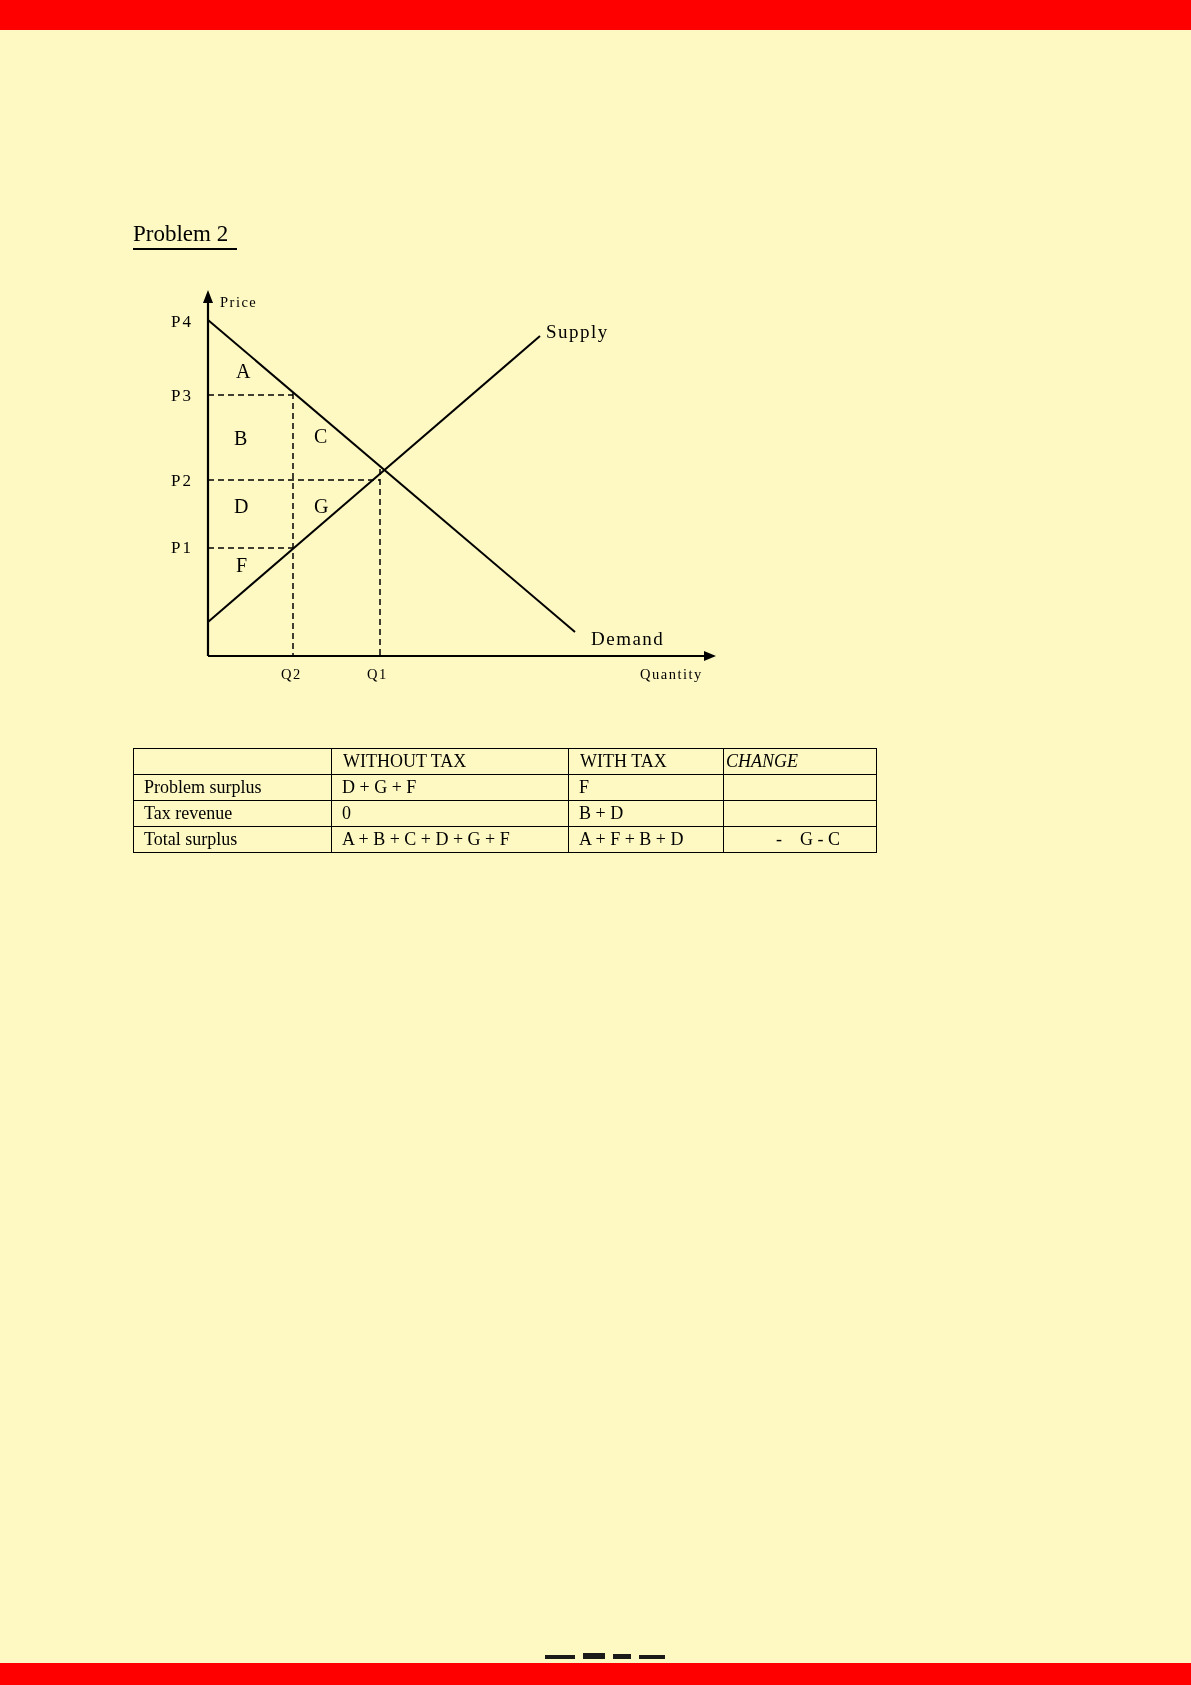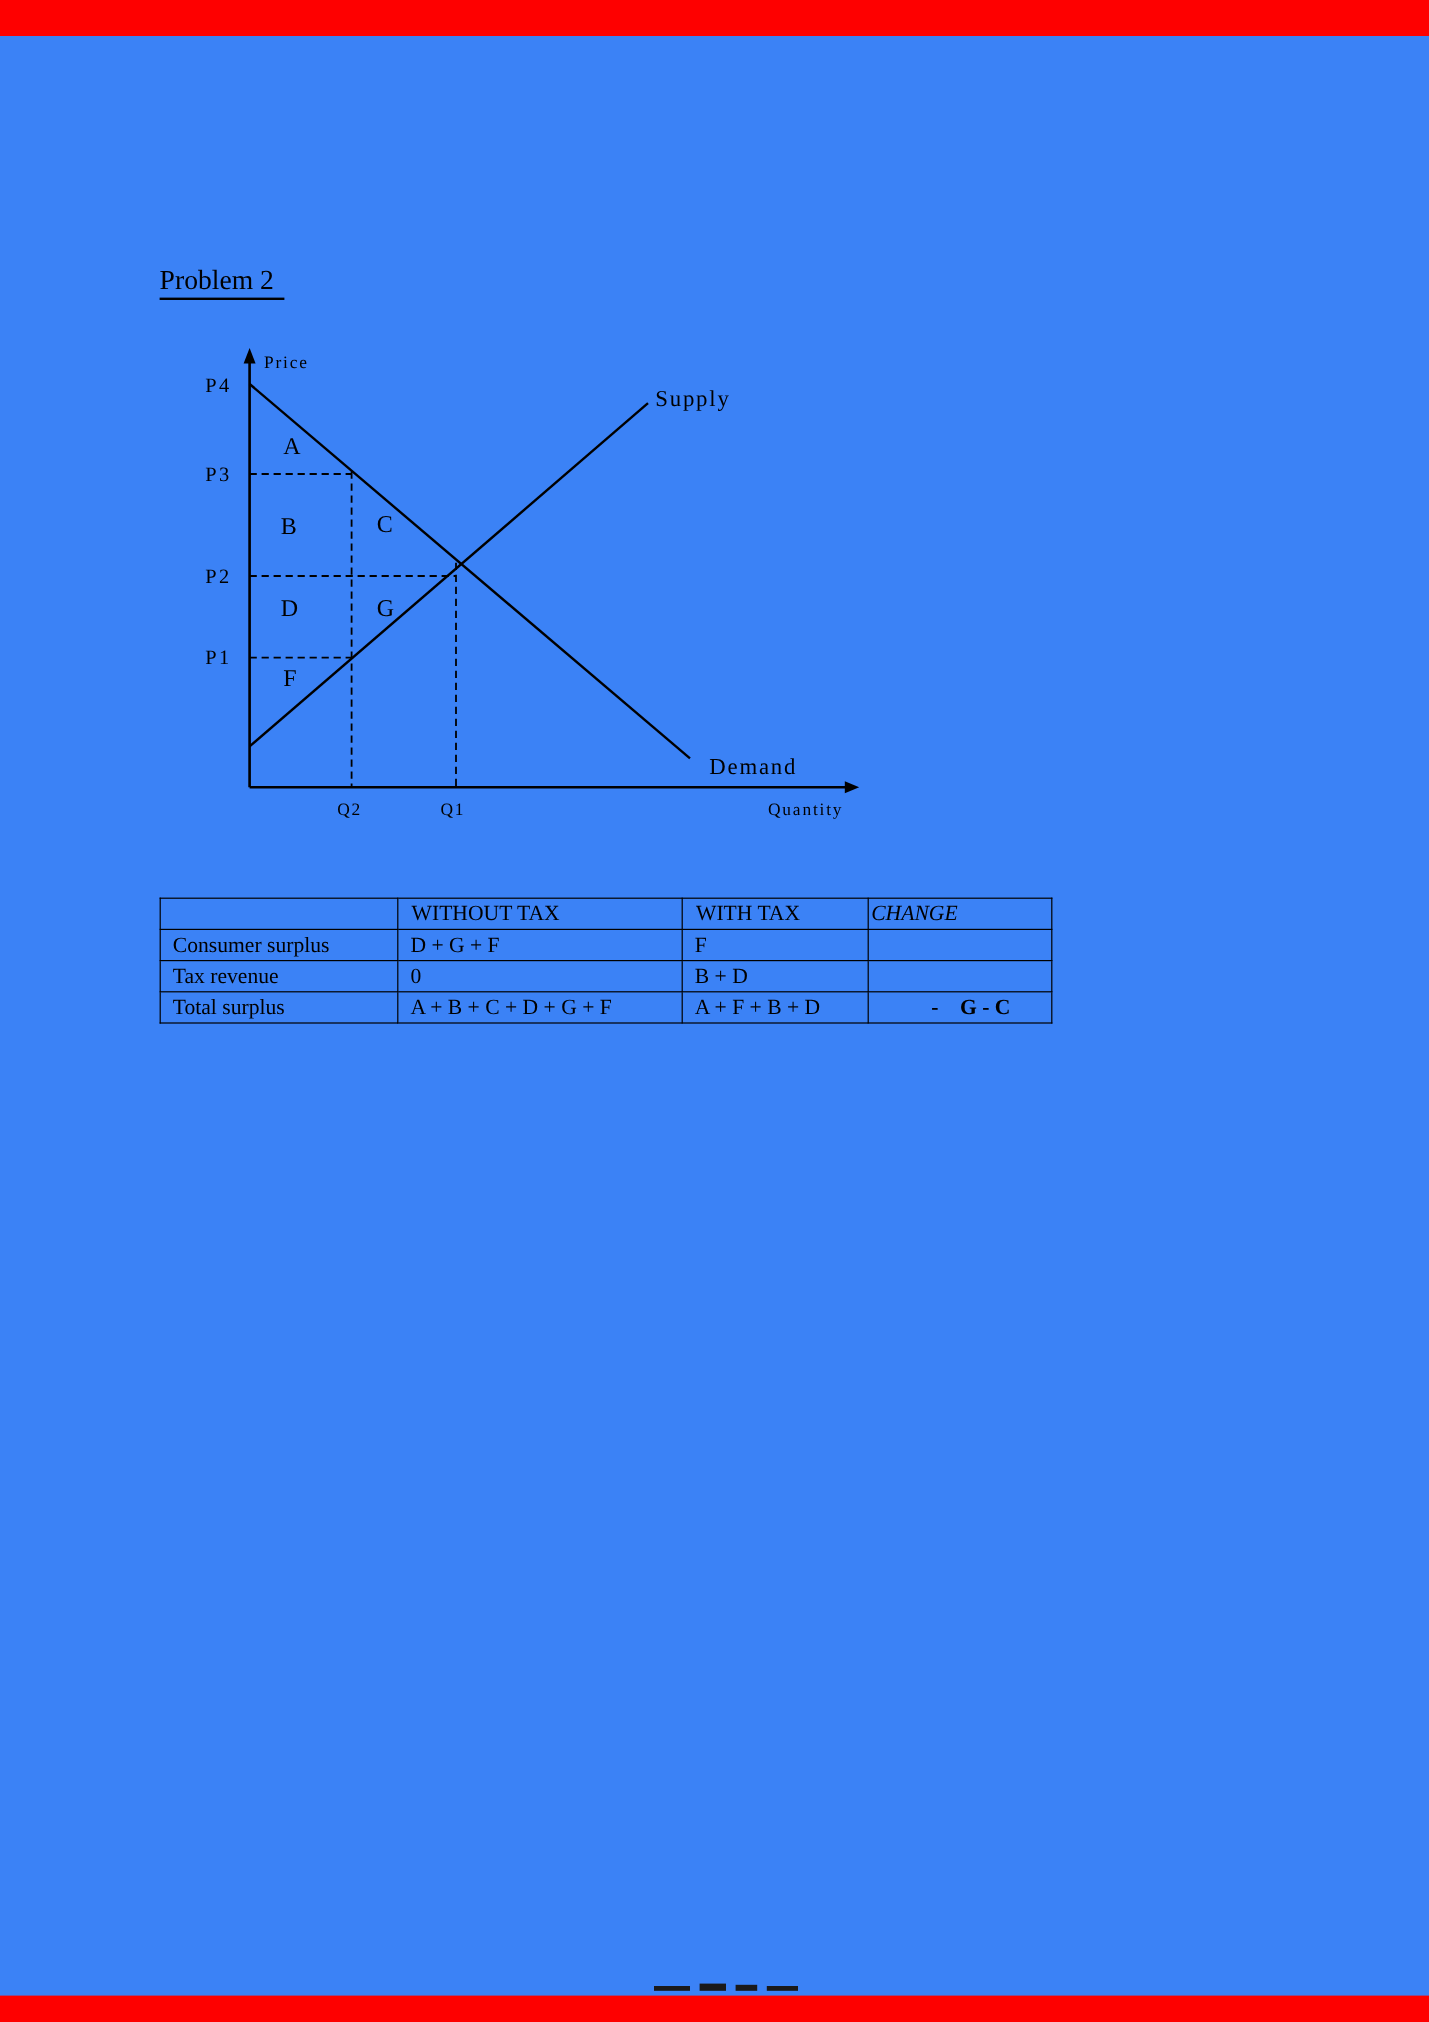--- a/index.html
+++ b/index.html
@@ -1,21 +1,21 @@
 <!DOCTYPE html>
 <html><head>
 <meta charset="utf-8">
 <style>
   * { margin: 0; padding: 0; box-sizing: border-box; }
   body { background: #ffffff; }
   .page {
     position: relative;
     width: 1191px;
     height: 1685px;
-    background: #3b82f6;
+    background: #fef9c3;
     color: #000;
     font-family: "Liberation Serif", "DejaVu Serif", serif;
     overflow: hidden;
     padding-left: 16px;
   }
   .banner { position: absolute; left: 0; width: 100%; background: #fe0000; }
   .banner.top { top: 0; height: 30px; }
   .banner.bottom { top: 1663px; height: 22px; }
 
   .heading {
@@ -58,21 +58,21 @@
     height: 26px;
     white-space: pre;
     margin-top: 24px;
   }
   .fill-table .c0 { width: 198px; }
   .fill-table .c1 { width: 237px; }
   .fill-table .c2 { width: 155px; }
   .fill-table .c3 { width: 153px; }
   .fill-table th { padding-left: 11px; }
   .fill-table th.hdr-change { padding-left: 2px; font-style: italic; }
-  .fill-table td.change-val { padding-left: 52px; font-weight: bold; }
+  .fill-table td.change-val { padding-left: 52px; }
 
   .footer-marks {
     position: absolute; left: 545px; top: 1653px;
     display: flex; align-items: flex-end; gap: 8px;
   }
   .footer-marks .mark { display: inline-block; background: #1a1a1a; }
   .footer-marks .m1 { width: 30px; height: 4px; }
   .footer-marks .m2 { width: 22px; height: 6px; }
   .footer-marks .m3 { width: 18px; height: 5px; }
   .footer-marks .m4 { width: 26px; height: 4px; }
@@ -135,21 +135,21 @@
     <thead>
       <tr>
         <th></th>
         <th>WITHOUT TAX</th>
         <th>WITH TAX</th>
         <th class="hdr-change">CHANGE</th>
       </tr>
     </thead>
     <tbody>
       <tr>
-        <td>Consumer surplus</td>
+        <td>Problem surplus</td>
         <td>D + G + F</td>
         <td>F</td>
         <td></td>
       </tr>
       <tr>
         <td>Tax revenue</td>
         <td>0</td>
         <td>B + D</td>
         <td></td>
       </tr>

